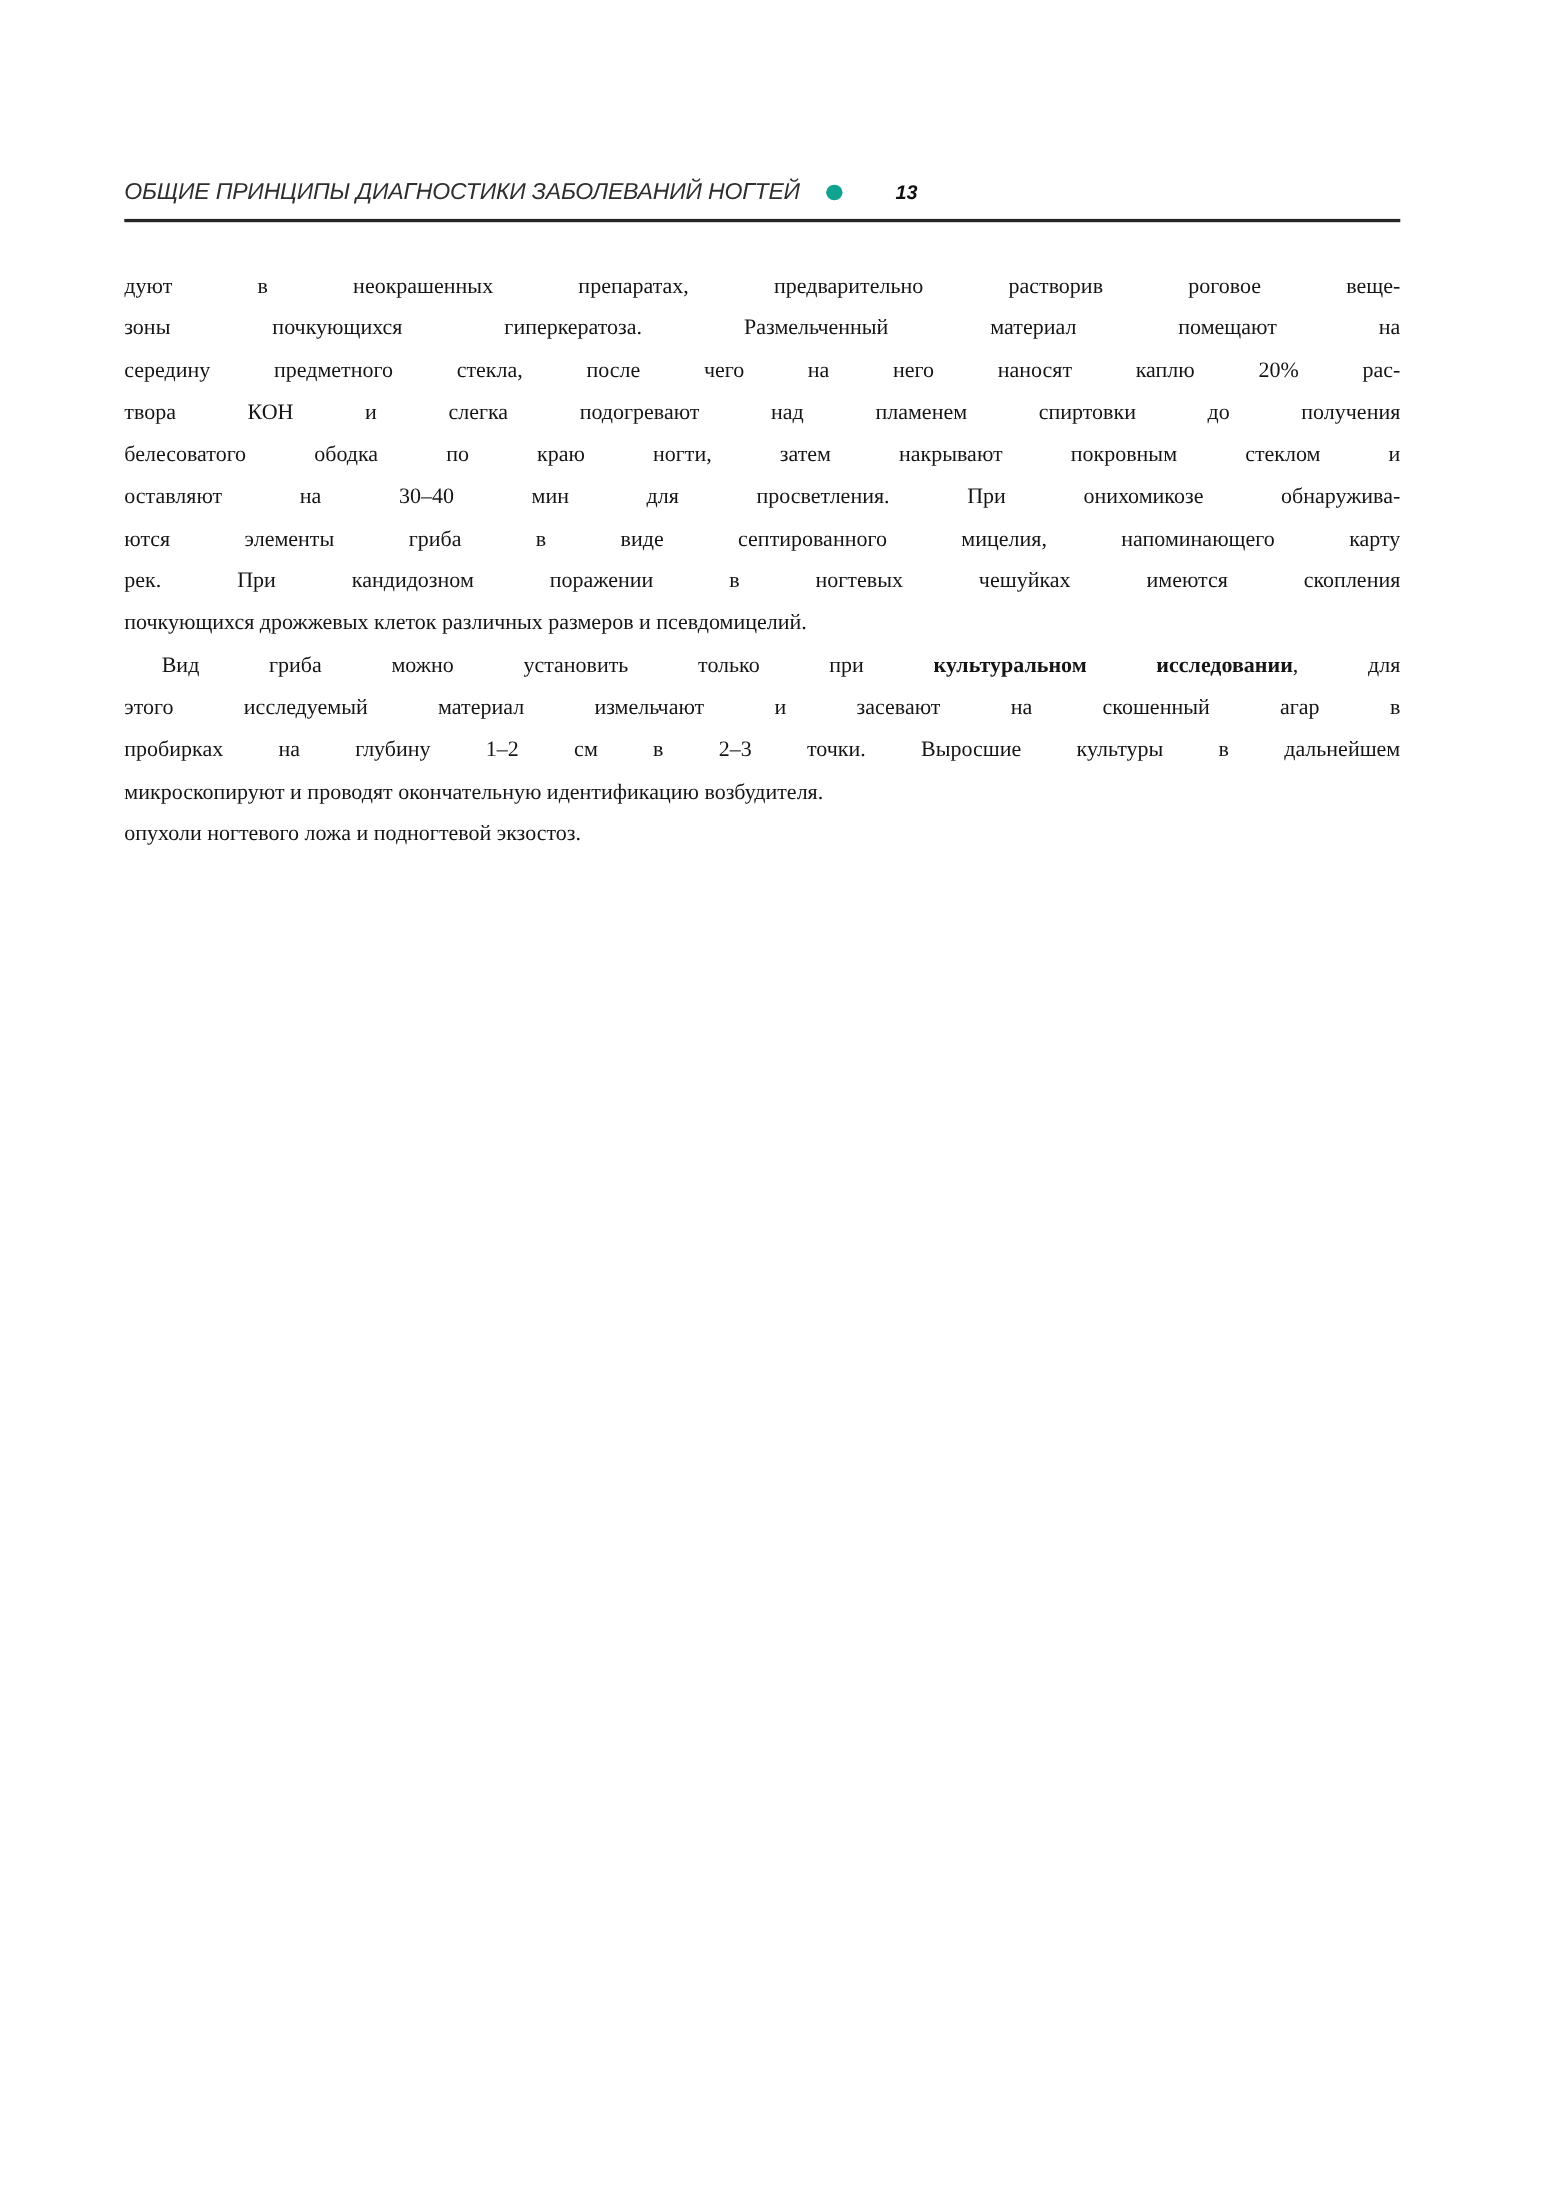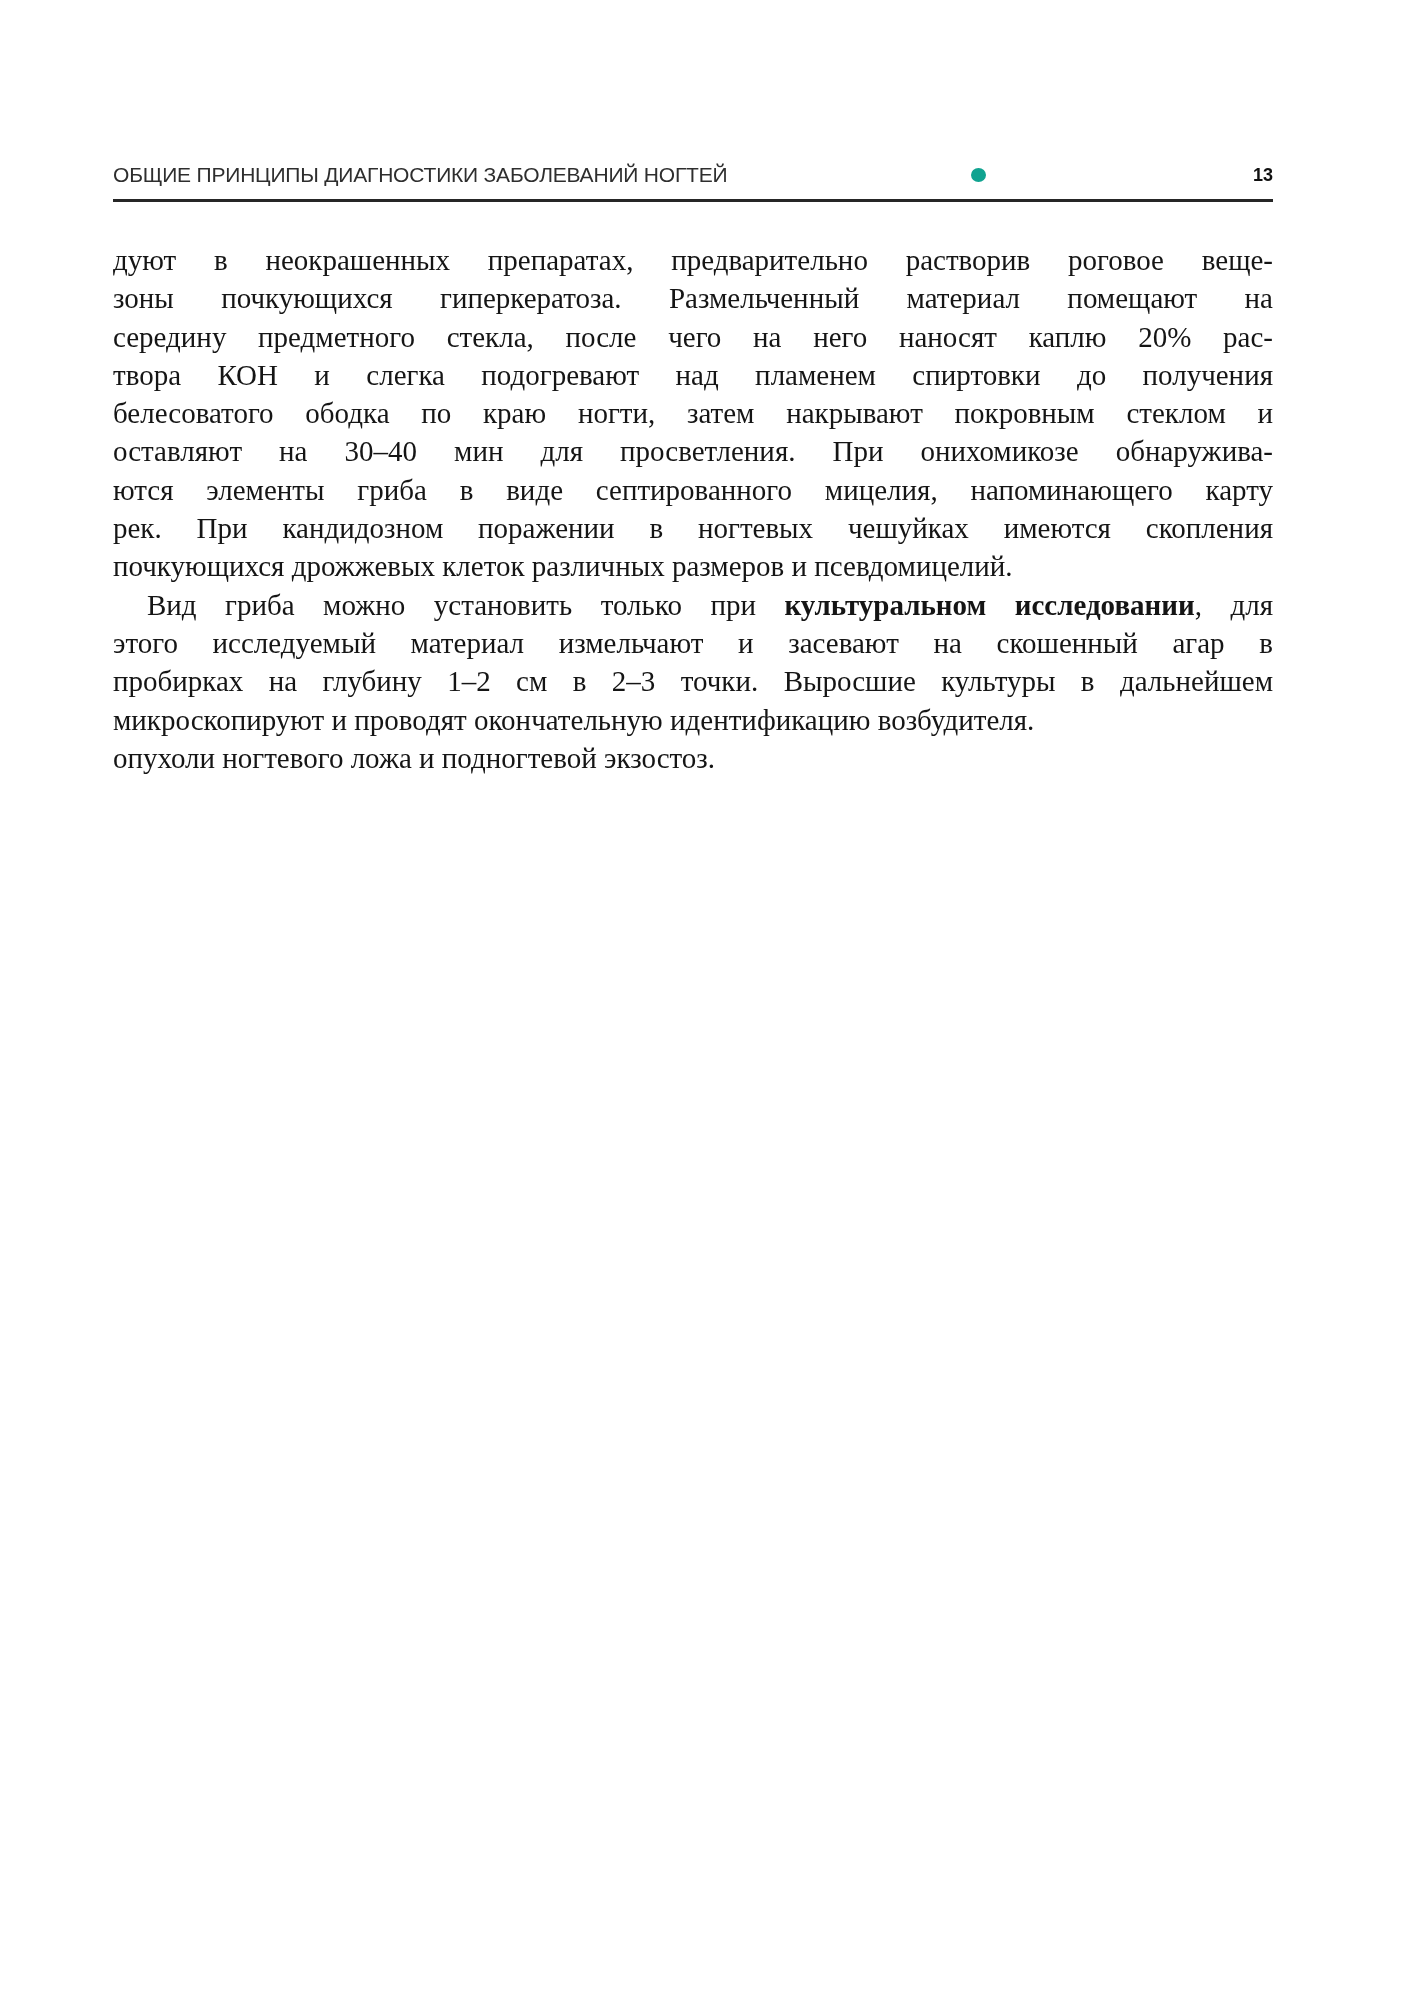--- a/index.html
+++ b/index.html
@@ -20,21 +20,22 @@
   }
   
   .running-header {
     position: absolute;
     left: 113px;
     right: 141px;
     top: 156px;
     height: 38px;
     display: flex;
     align-items: center;
-    justify-content: space-between;
+    justify-content: flex-start;
+    font-style: italic;
   }
   .running-title {
     font-family: "Liberation Sans", sans-serif;
     font-size: 21px;
     font-weight: 500;
     letter-spacing: -0.2px;
     color: #2e2e2e;
     white-space: nowrap;
   }
   .header-bullet {
@@ -61,21 +62,21 @@
     height: 3px;
     background: #262626;
   }
   
   .page-body {
     position: absolute;
     left: 113px;
     top: 241px;
     width: 1160px;
     color: #151515;
-    font-size: 29px;
+    font-size: 20px;
     line-height: 38.3px;
   }
   .para { margin: 0; padding: 0; }
   .line {
     text-align: justify;
     text-align-last: justify;
     white-space: normal;
     overflow: hidden;
     height: 38.3px;
   }

